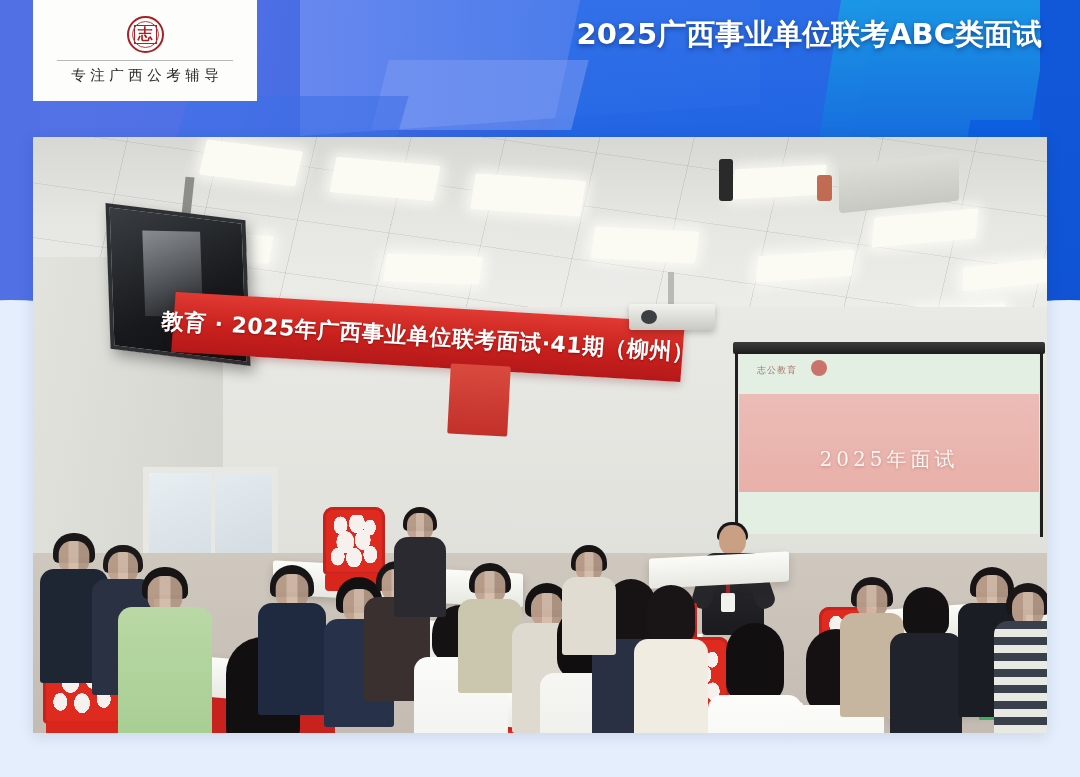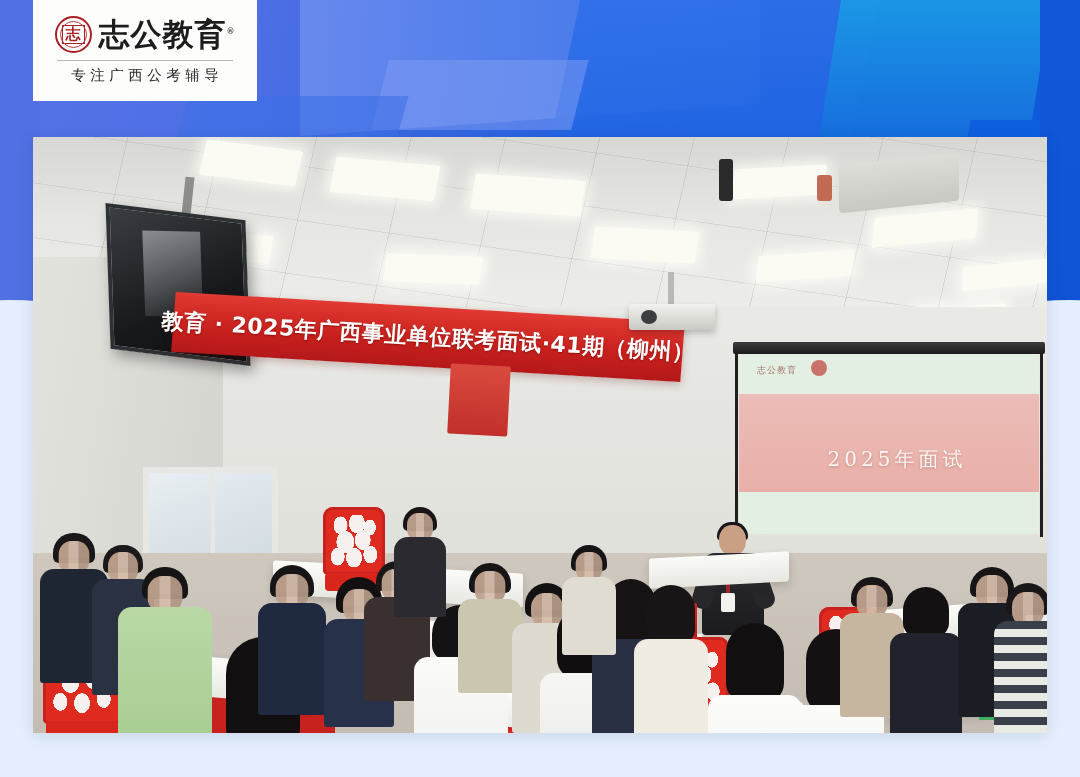--- a/index.html
+++ b/index.html
@@ -275,21 +275,20 @@
   }
   .slide-seal{
     position:absolute; left:72px; top:6px; width:16px; height:16px;
     border-radius:50%; background:#c14a42; opacity:.75;
   }
   .slide-title{
     position:absolute; left:0; top:92px; width:100%; text-align:center;
     color:#fdf6f4; font-size:20px; letter-spacing:4px;
     font-family:"DejaVu Serif","Liberation Serif",serif;
     text-shadow:0 1px 3px rgba(140,60,50,.35);
-    margin-left:8px;
   }
 
   
   .teacher { position:absolute; left:662px; top:388px; width:74px; height:110px; }
   .t-head{
     position:absolute; left:24px; top:0; width:27px; height:30px;
     border-radius:47% 47% 44% 44%; background:#caa085;
   }
   .t-hair{
     position:absolute; left:22px; top:-3px; width:31px; height:18px;
@@ -421,26 +420,26 @@
   <div class="bg-blue-left"></div>
   <div class="bg-blue-right"></div>
   <div class="blob-left"></div>
   <div class="blob-right"></div>
 
   <div class="logo-card">
     <div class="logo-row">
       <div class="logo-seal">
         <span class="seal-char">志</span>
       </div>
-      <div class="logo-name"><span>志公教育</span><span class="logo-reg">®</span></div>
     </div>
     <div class="logo-rule"></div>
     <div class="logo-sub">专注广西公考辅导</div>
   </div>
 
+  <div class="kicker">2025广西事业单位联考ABC类面试</div>
 
   <div class="photo-frame">
     <div class="room">
 
       <div class="ceiling"></div>
       <div class="tile-grid"></div>
 
       <div class="panel" style="left:170px;  top:8px;   width:96px; height:36px; transform:skewY(7deg) skewX(-13deg);"></div>
       <div class="panel" style="left:300px;  top:24px;  width:104px;height:36px; transform:skewY(5deg) skewX(-11deg);"></div>
       <div class="panel" style="left:440px;  top:40px;  width:110px;height:36px; transform:skewY(4deg) skewX(-9deg);"></div>

